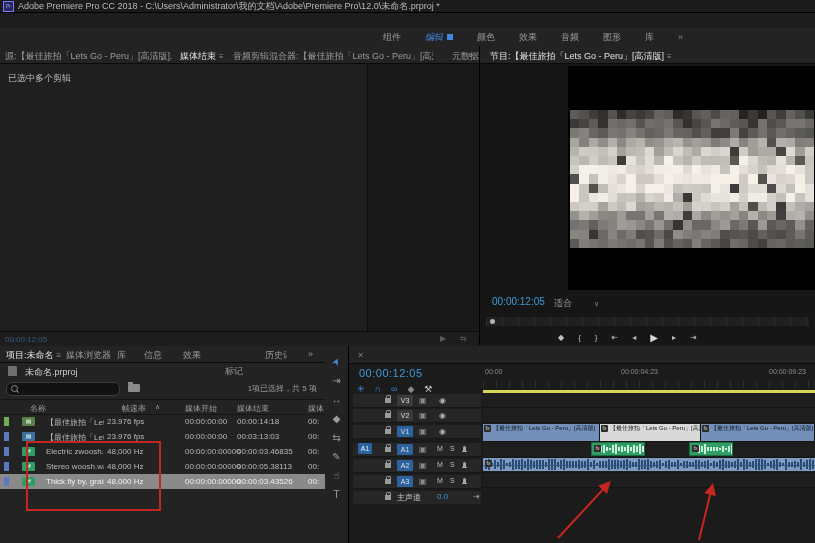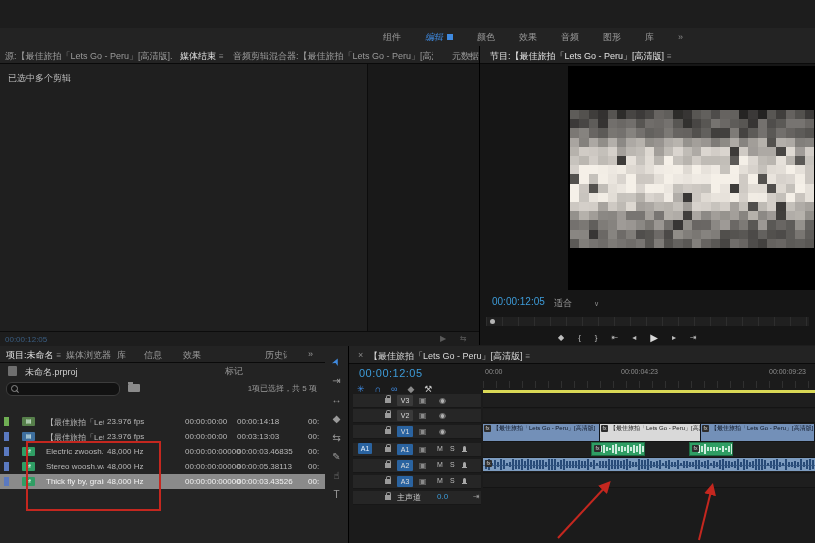--- a/index.html
+++ b/index.html
@@ -127,20 +127,24 @@
   .wave > i{display:block;width:2px;background:#274a77;flex:0 0 auto;}
   .wave.green > i{background:#cdeedd;}
   .center-line{position:absolute;left:0;right:0;top:50%;height:1px;background:#33557f;opacity:.8;}
   #annotations{position:absolute;left:0;top:0;width:815px;height:543px;pointer-events:none;}
 </style>
 </head>
 <body>
 
 <div id="app">
 
+  <div id="titlebar" class="abs">
+    <span class="pr-icon">Pr</span>
+    <span class="txt">Adobe Premiere Pro CC 2018 - C:\Users\Administrator\我的文档\Adobe\Premiere Pro\12.0\未命名.prproj *</span>
+  </div>
 
 
   <div id="wsbar" class="abs">
     <div id="wstabs">
       <span class="wstab">组件</span>
       <span class="wstab active"><span>编辑</span><span class="ws-grid"></span></span>
       <span class="wstab">颜色</span>
       <span class="wstab">效果</span>
       <span class="wstab">音频</span>
       <span class="wstab">图形</span>
@@ -595,20 +599,28 @@
     </div>
     <div id="proj-file-row">
       <span class="doc-icon"></span>
       <span id="proj-filename">未命名.prproj</span>
     </div>
     <div id="proj-search">
         <span class="mag"></span>
       </div>
     <span class="folder-icon"></span>
     <span id="proj-count">1项已选择，共 5 项</span>
+    <div id="proj-headers">
+      <span class="col-name">名称</span>
+      <span class="col-rate">帧速率</span>
+      <span class="col-sort">∧</span>
+      <span class="col-start">媒体开始</span>
+      <span class="col-end">媒体结束</span>
+      <span class="col-more">媒体</span>
+    </div>
     <div id="proj-rows">
         <div class="prow" style="top: 68px;">
           <span class="chip" style="background:#6fae53"></span>
           <span class="ricon seq">▤</span>
           <span class="cell-name">【最佳旅拍「Lets Go - Pe</span>
           <span class="cell-rate">23.976 fps</span>
           <span class="cell-start">00:00:00:00</span>
           <span class="cell-end">00:00:14:18</span>
           <span class="cell-more">00:</span>
         </div>
@@ -659,21 +671,20 @@
       <span class="vtool">◆</span>
       <span class="vtool">⇆</span>
       <span class="vtool">✎</span>
       <span class="vtool">☝</span>
       <span class="vtool">T</span>
     </div>
 
   <div id="tl-panel" class="abs">
     <div id="tl-tabbar">
       <span id="tl-close">×</span>
-      <span id="tl-tab" class="txt"><span>【最佳旅拍「Lets Go - Peru」[高清版]</span><span class="menu-glyph">≡</span></span>
     </div>
     <span id="tl-tc">00:00:12:05</span>
     <div id="tl-icons">
       <span class="tlico on">✳</span>
       <span class="tlico on">∩</span>
       <span class="tlico on">∞</span>
       <span class="tlico">◆</span>
       <span class="tlico" style="color:#c8c8c8;">⚒</span>
     </div>
     <div id="tl-ruler">

